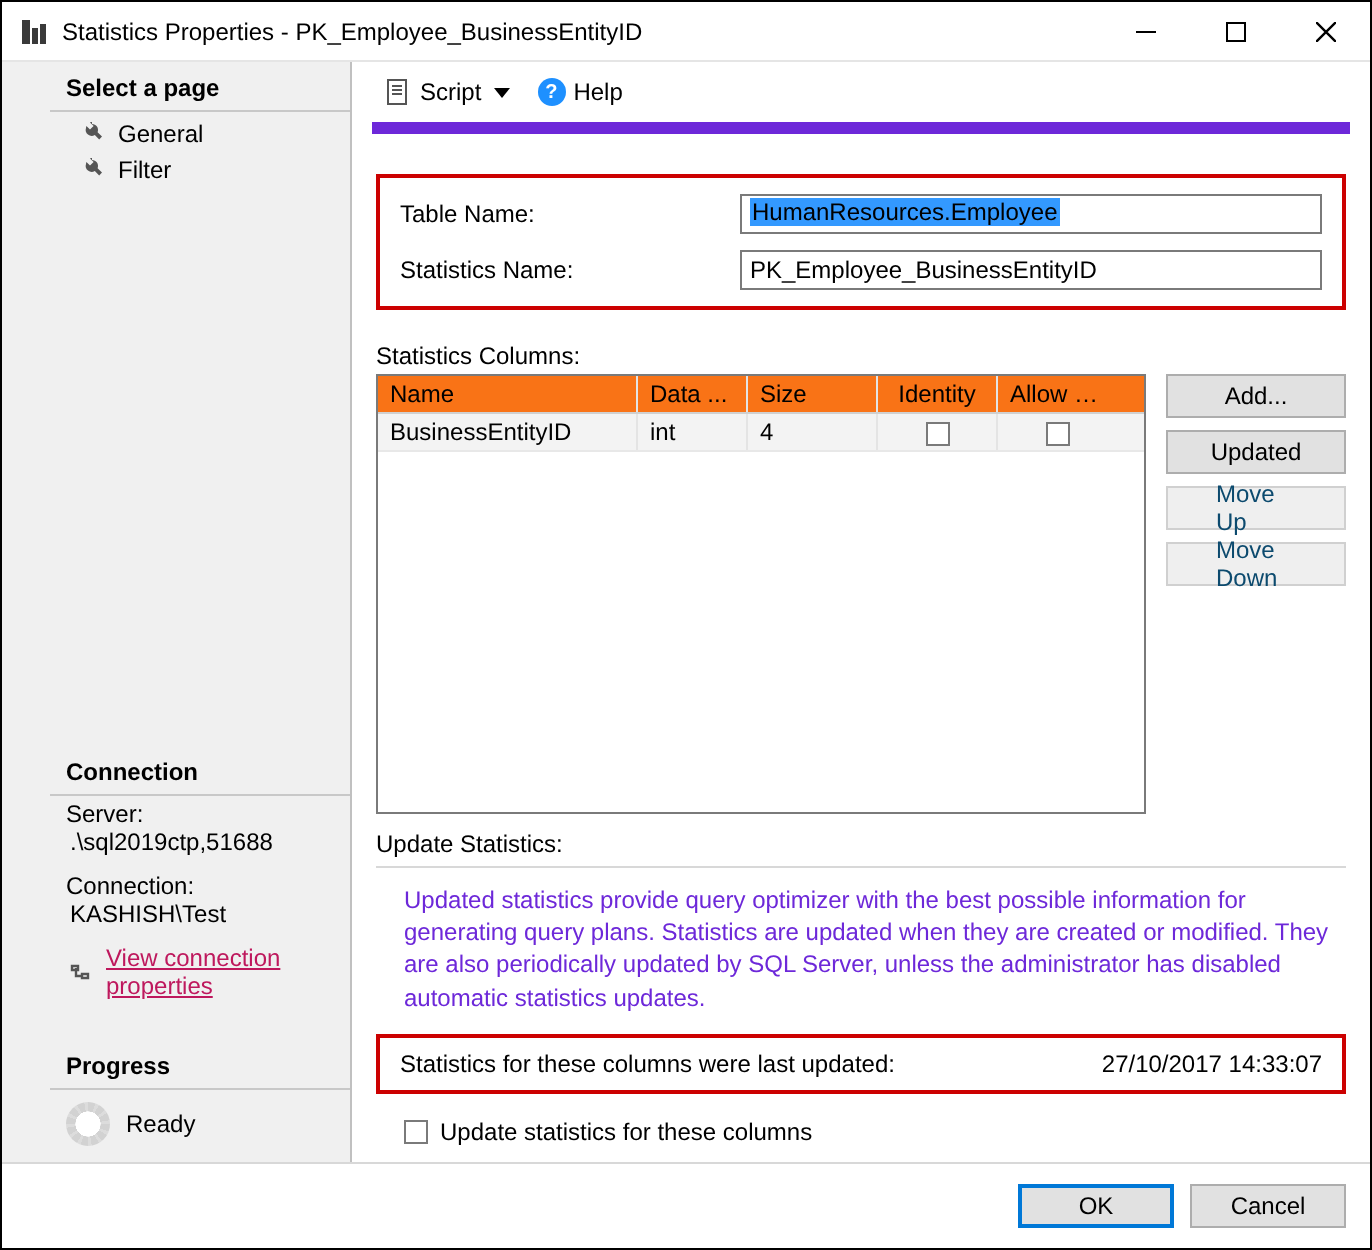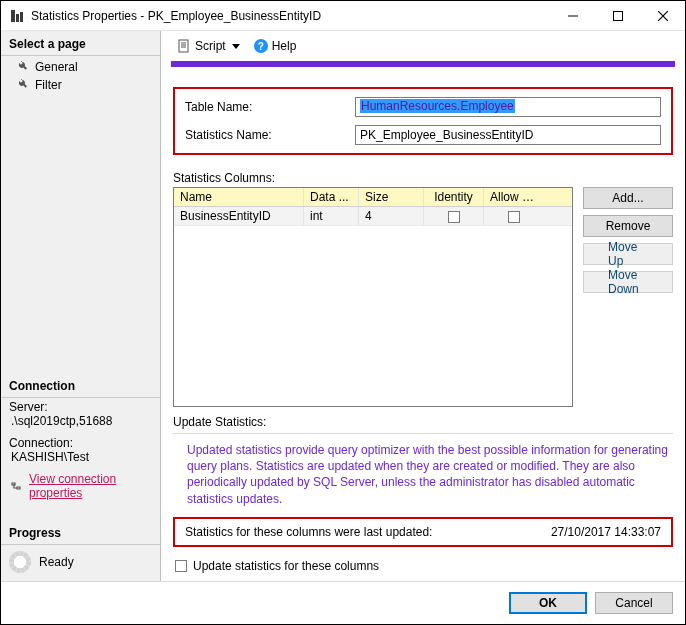--- a/index.html
+++ b/index.html
@@ -38,24 +38,24 @@
   }
 
   
   .client {
     flex:1; display:flex; flex-direction:column;
   }
   .main {
     flex:1; display:flex; min-height:0;
   }
   .sidebar {
-    width: 160px;
+    width: 175px;
     background: #f0f0f0;
     border-right: 1px solid #c0c0c0;
-    display:flex; flex-direction:column;
+    display:flex; flex-direction:column;padding-left:24px;
   }
   .side-section-title {
     font-weight: bold;
     padding: 6px 8px 4px 8px;
     color:#000;
   }
   .side-divider { border-top:1px solid #c8c8c8; margin: 0 0 2px 0; }
   .side-item {
     display:flex; align-items:center;
     padding: 2px 8px 2px 14px;
@@ -105,52 +105,52 @@
   .redbox { border:2px solid #c00; padding:8px 10px; margin:20px 2px 6px 2px; }
   .form-row { display:flex; align-items:center; margin-bottom:8px; }
   .form-row:last-child { margin-bottom:0; }
   .form-label { width:170px; }
   .form-input {
     flex:1; border:1px solid #7a7a7a; height:20px; padding:1px 4px;
     font: inherit; color:#000; background:#fff;
   }
   .form-input.sel { background:#fff; }
   .form-input.sel .selected {
-    background:#3399ff; color:#4c1d95; padding:0 1px;
+    background:#3399ff; color:#000000; padding:0 1px;
   }
 
   .section-label { margin:10px 2px 2px 2px; }
   .cols-row { display:flex; gap:10px; align-items:flex-start; margin:0 2px; }
   .grid-wrap { flex:1; border:1px solid #7a7a7a; height:220px; background:#fff; display:flex; flex-direction:column; }
   .grid-header, .grid-row { display:flex; }
-  .grid-header { background:#fef9c3; border-bottom:1px solid #d0d0d0; }
+  .grid-header { background:#f97316; border-bottom:1px solid #d0d0d0; }
   .gh, .gc { padding:2px 6px; border-right:1px solid #e4e4e4; overflow:hidden; white-space:nowrap; text-overflow:ellipsis; }
   .gh:last-child, .gc:last-child{ border-right:none; }
   .col-name{ width:130px; } .col-type{ width:55px; } .col-size{ width:65px; } .col-ident{ width:60px; text-align:center;} .col-allow{ width:60px; text-align:center;}
   .grid-row { background:#f3f3f3; border-bottom:1px solid #e8e8e8; }
   .chkbox { display:inline-block; width:12px; height:12px; border:1px solid #7a7a7a; background:#fff; vertical-align:middle; }
 
   .btn-stack { width:90px; display:flex; flex-direction:column; gap:6px; }
   .btn {
     border:1px solid #adadad; background:#e1e1e1; height:22px;
     display:inline-flex; align-items:center; justify-content:center;
     font:inherit; padding:0 24px; cursor:default;
   }
   .btn.disabled { color:#0c4a6e; background:#efefef; border-color:#d0d0d0; }
-  .btn.primary { border-color:#0078d7; box-shadow: inset 0 0 0 1px #0078d7; font-weight: bold; }
+  .btn.primary { border-color:#0078d7; box-shadow: inset 0 0 0 1px #0078d7; }
 
   .update-label { margin:8px 2px 2px 2px; }
   .hr { border-top:1px solid #d8d8d8; margin:2px 2px 6px 2px; }
   .desc { color:#6d28d9; margin:2px 4px 6px 16px; line-height:1.35; }
 
   .redbox2 { border:2px solid #c00; margin:4px 2px 6px 2px; padding:6px 10px; display:flex; }
   .redbox2 .l { flex:1; }
   .redbox2 .r { width:150px; text-align:right; }
 
-  .chk-row { display:flex; align-items:center; gap:6px; margin:6px 2px 2px 4px; }
+  .chk-row { display:flex; align-items:center; gap:6px; margin:6px 2px 2px 16px; }
 
   .footer {
     border-top:1px solid #d8d8d8;
     display:flex; justify-content:flex-end; gap:8px;
     padding:10px 12px;
   }
   .footer .btn { width:78px; }
 
   svg { display:block; }
 </style>
@@ -279,21 +279,21 @@
           <div class="grid-row">
             <div class="gc col-name">BusinessEntityID</div>
             <div class="gc col-type">int</div>
             <div class="gc col-size">4</div>
             <div class="gc col-ident"><span class="chkbox"></span></div>
             <div class="gc col-allow"><span class="chkbox"></span></div>
           </div>
         </div>
         <div class="btn-stack">
           <span class="btn">Add...</span>
-          <span class="btn">Remove</span>
+          <span class="btn">Updated</span>
           <span class="btn disabled">Move Up</span>
           <span class="btn disabled">Move Down</span>
         </div>
       </div>
 
       <div class="update-label">Update Statistics:</div>
       <div class="hr"></div>
       <div class="desc">Updated statistics provide query optimizer with the best possible information for generating query plans. Statistics are updated when they are created or modified. They are also periodically updated by SQL Server, unless the administrator has disabled automatic statistics updates.</div>
 
       <div class="redbox2">

